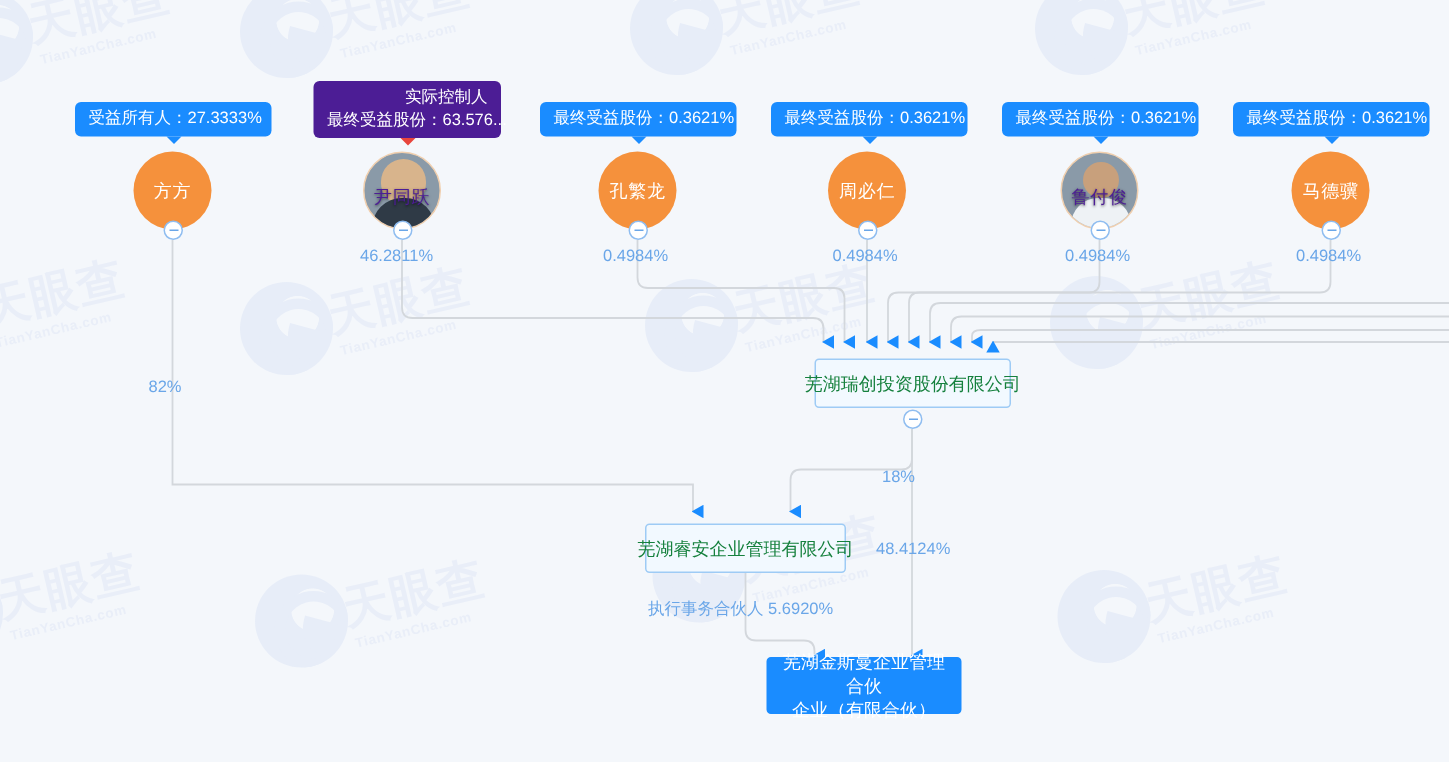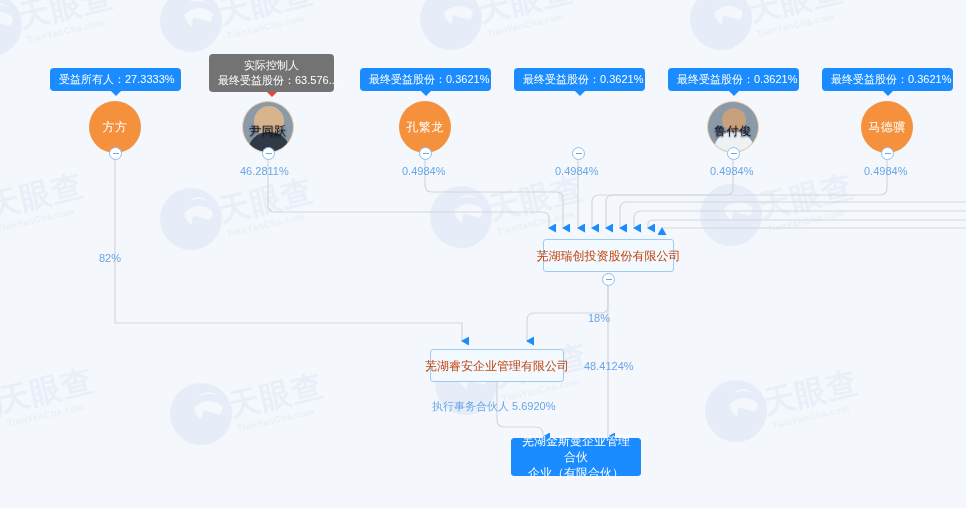--- a/index.html
+++ b/index.html
@@ -81,21 +81,21 @@
     position: absolute;
     border-radius: 4px;
     color: #fff;
     font-size: 11px;
     line-height: 15px;
     text-align: center;
     padding: 4px 9px;
     white-space: nowrap;
   }
   .tag.blue { background: #1a8cff; }
-  .tag.red  { background: #737373; }
+  .tag.red  { background: #4c1d95; text-align: right; }
   .tag::after {
     content: "";
     position: absolute;
     left: 50%; bottom: -5px;
     margin-left: -5px;
     width: 0; height: 0;
     border-left: 5px solid transparent;
     border-right: 5px solid transparent;
     border-top: 5px solid currentColor;
   }
@@ -116,21 +116,21 @@
   }
   .person.photo {
     background: #8a9aa8;
     overflow: hidden;
     border: 1px solid #f0cfae;
   }
   .person.photo .pname {
     position: absolute;
     left: 0; right: 0; bottom: 12px;
     font-size: 12px;
-    color: #0f172a;
+    color: #4c1d95;
     text-shadow: 0 1px 2px rgba(0,0,0,.65);
     z-index: 3;
   }
   .photo-a { background: linear-gradient(160deg,#d8d2cb 0%, #a79d92 38%, #6c5f52 100%); }
   .photo-a::before {
     content:"";
     position:absolute; left:11px; top:4px; width:30px; height:30px;
     border-radius:50% 50% 46% 46%;
     background:#d8b48c;
   }
@@ -166,21 +166,21 @@
     content: "";
     width: 6px; height: 1px;
     background: #6aa6e8;
   }
   
   .company {
     position: absolute;
     border: 1px solid #9ecbf5;
     border-radius: 3px;
     background: #f2f9ff;
-    color: #c2410c;
+    color: #15803d;
     font-size: 12px;
     line-height: 16px;
     display: flex; align-items: center; justify-content: center;
     text-align: center;
     padding: 0 8px;
     white-space: nowrap;
   }
   .company.solid {
     background: #1a8cff;
     border-color: #1a8cff;
@@ -334,20 +334,23 @@
   <div class="person photo photo-a" style="left:242px; top:101px;">
     <span class="pname">尹同跃</span>
   </div>
   <div class="toggle" style="left:262px; top:147px;"></div>
 
   <div class="person" style="left:399px; top:101px;">
     <span>孔繁龙</span>
   </div>
   <div class="toggle" style="left:419px; top:147px;"></div>
 
+  <div class="person" style="left:552px; top:101px;">
+    <span>周必仁</span>
+  </div>
   <div class="toggle" style="left:572px; top:147px;"></div>
 
   <div class="person photo photo-b" style="left:707px; top:101px;">
     <span class="pname">鲁付俊</span>
   </div>
   <div class="toggle" style="left:727px; top:147px;"></div>
 
   <div class="person" style="left:861px; top:101px;">
     <span>马德骥</span>
   </div>

